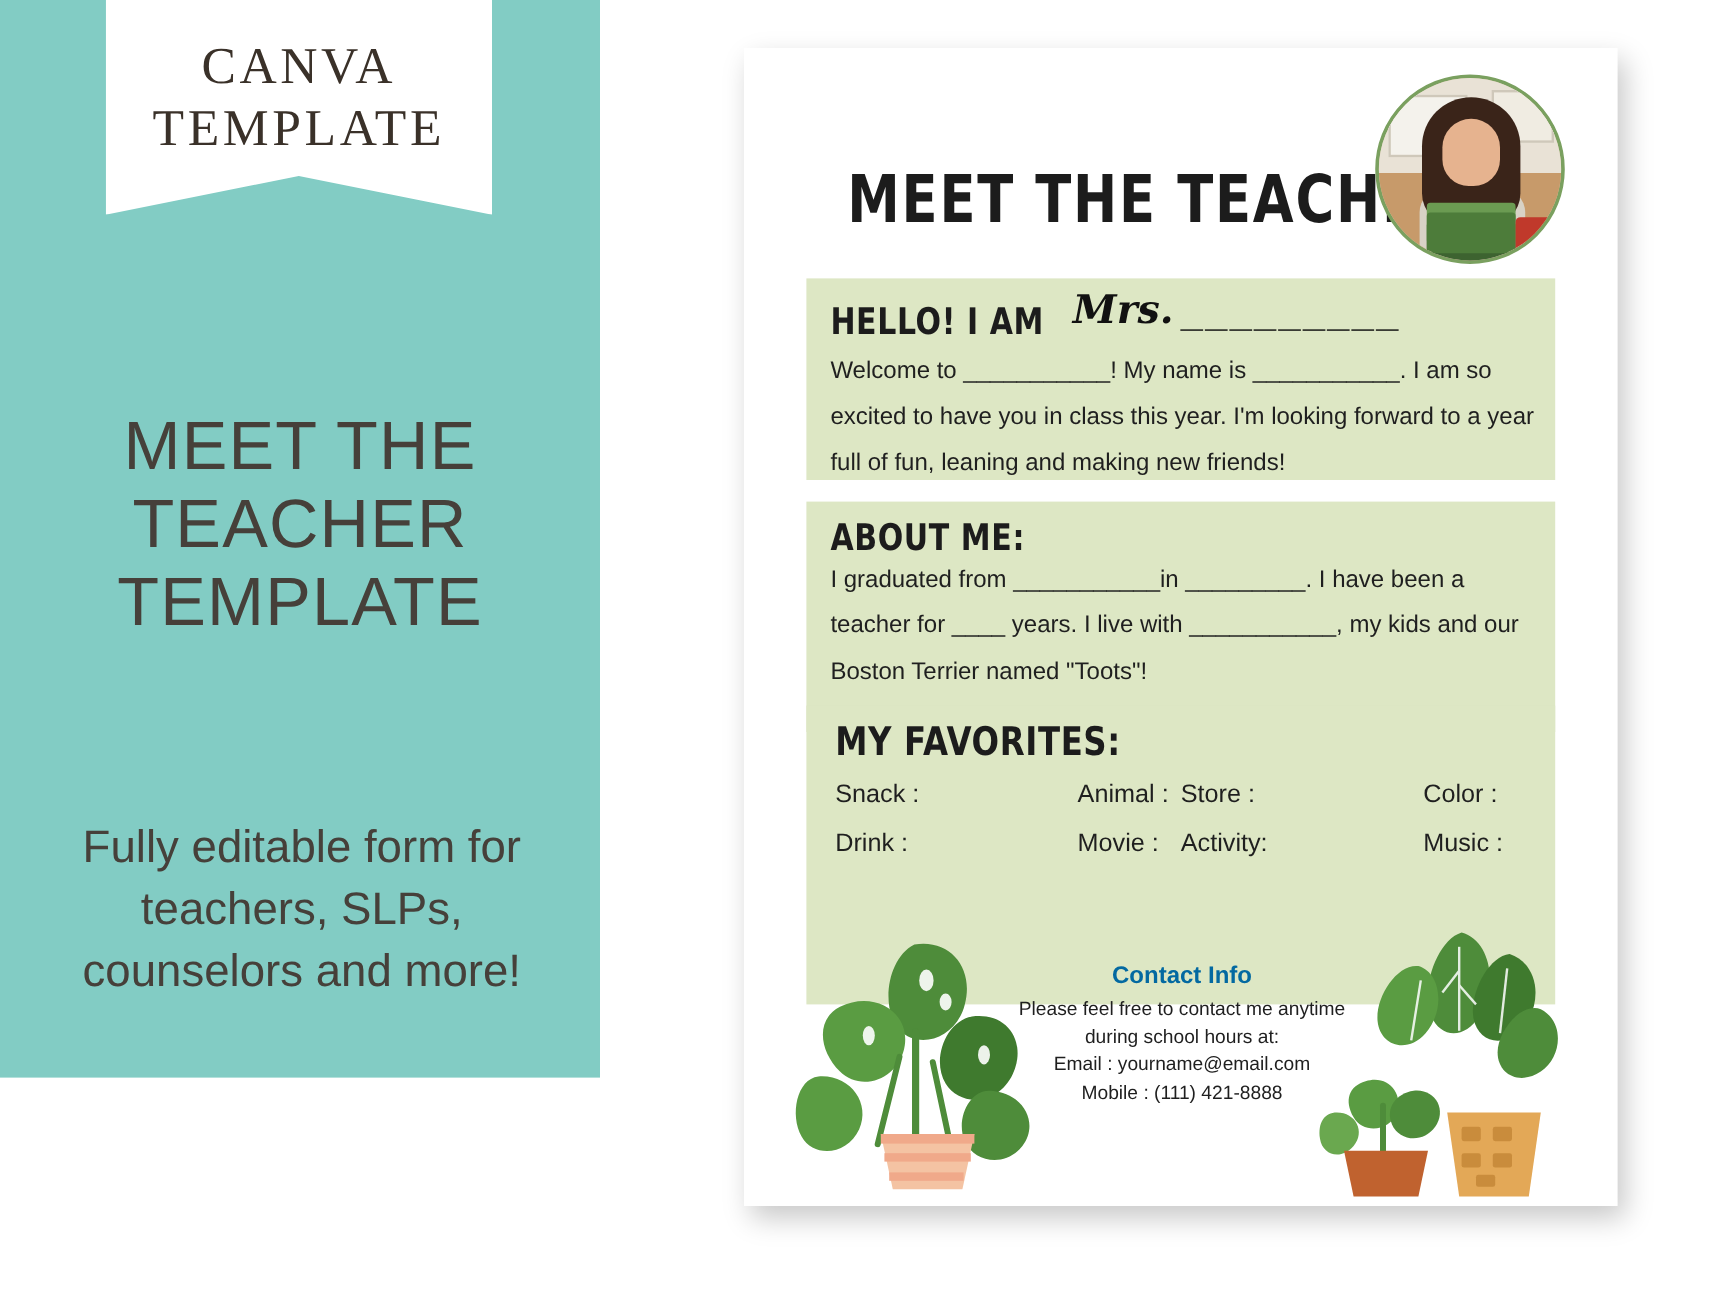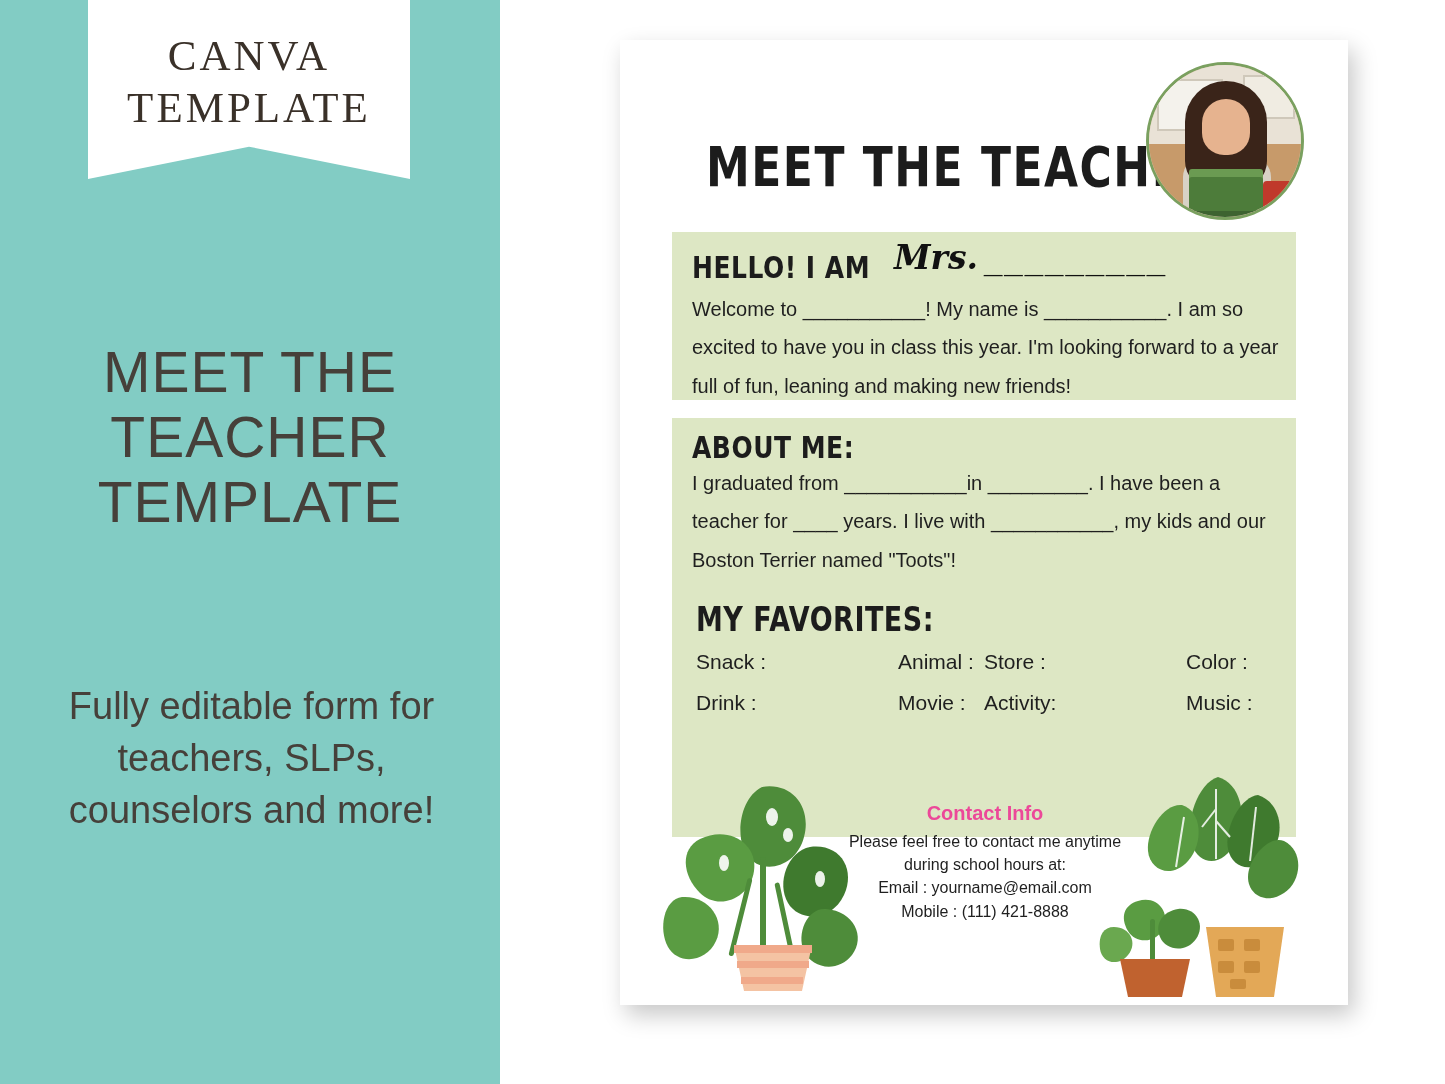--- a/index.html
+++ b/index.html
@@ -13,21 +13,21 @@
     font-family: "Liberation Sans", sans-serif;
     overflow: hidden;
     position: relative;
   }
 
   
   .left-panel {
     position: absolute;
     left: 0; top: 0;
     width: 500px;
-    height: 1084px;
+    height: 898px;
     background: #82ccc4;
     overflow: hidden;
   }
   .banner {
     position: absolute;
     left: 88px;
     top: 0;
     width: 322px;
     background: #ffffff;
     padding: 30px 0 44px 0;
@@ -206,21 +206,21 @@
   .contact {
     position: absolute;
     left: 180px;
     top: 762px;
     width: 370px;
     text-align: center;
   }
   .contact-title {
     font-weight: bold;
     font-size: 20px;
-    color: #ec4899;
+    color: #0369a1;
     margin-bottom: 5px;
   }
   .contact-line {
     font-size: 16px;
     line-height: 1.45;
     color: #1f1f1f;
   }
 
   
   .plant-left { position: absolute; left: 22px; bottom: 8px; width: 260px; height: 250px; }

